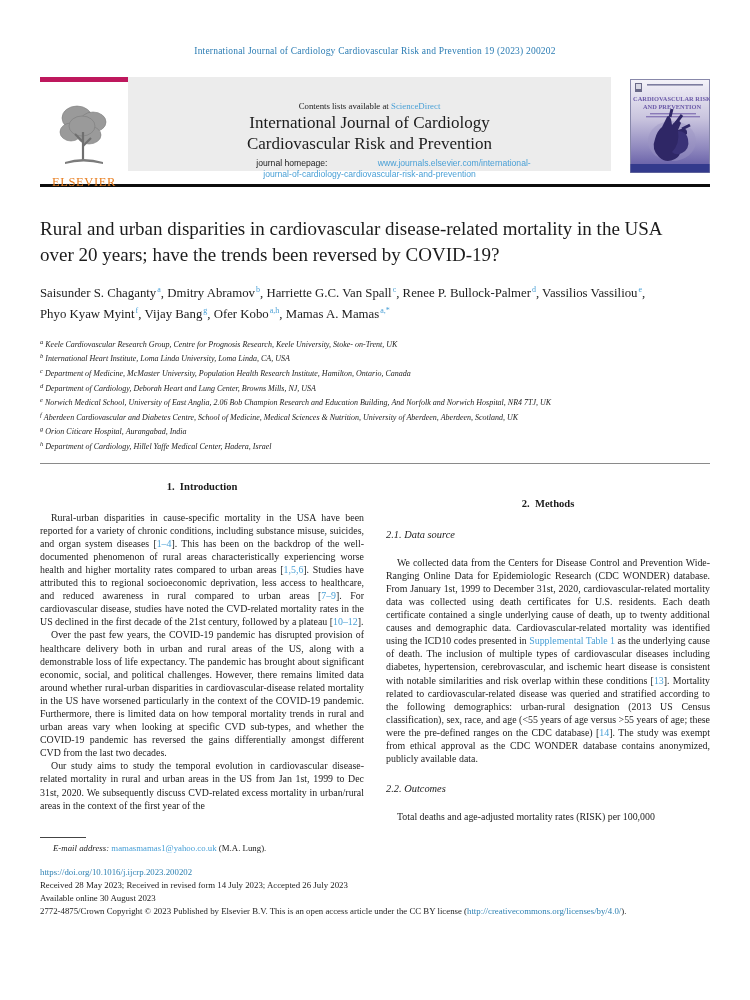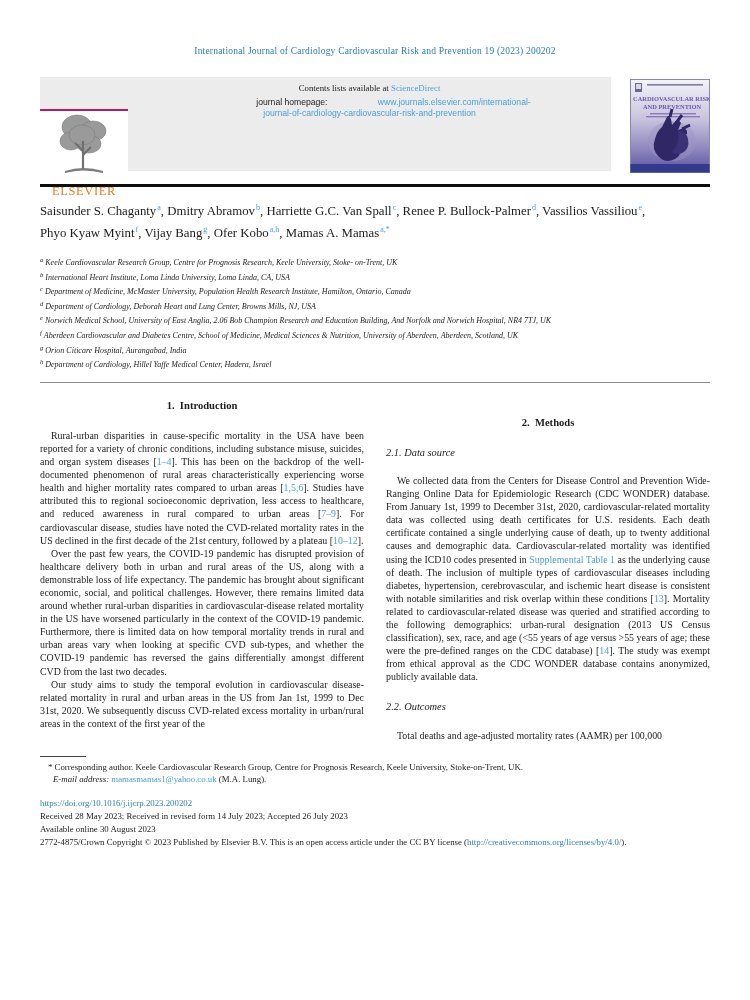--- a/index.html
+++ b/index.html
@@ -12,23 +12,23 @@
 
   
   .top-citation {
     padding-top:46px; text-align:center;
     font-size:9.5px; color:#2b7cb3; letter-spacing:0.2px;
   }
 
   
   .masthead-row { display:flex; align-items:flex-start; margin-top:21px; }
   .banner { display:flex; background:#ececec; width:572px; height:94px; }
-  .logo-box { width:88px; background:#ffffff; display:flex; flex-direction:column; align-items:center; justify-content:flex-start; padding-top:0; border-top:2px solid #be185d;margin-top:32px; }
+  .logo-box { width:88px; background:#ffffff; display:flex; flex-direction:column; align-items:center; justify-content:flex-start; padding-top:20px; border-top:5px solid #be185d; }
   .elsevier-label { font-size:12.5px; color:#e87d1e; letter-spacing:0.6px; margin-top:1px; font-family:"Liberation Serif", serif; }
-  .banner-center { flex:1; text-align:center; padding-top:6px; }
+  .banner-center { flex:1; text-align:center; padding-top:24px; }
   .contents-line { font-size:8.8px; }
   .journal-title { font-size:17px; line-height:21px; margin-top:1px; }
   .homepage-line { font-family:"Liberation Sans", sans-serif; font-size:8.6px; line-height:11px; margin-top:4px; width:330px; margin-left:auto; margin-right:auto; }
   .cover-wrap { margin-left:19px; margin-top:2px; }
   .thick-rule { height:3px; background:#0d0d0d; margin-top:7px; }
 
   
   .article-title { margin-top:29px; font-size:19px; line-height:26px; width:660px; }
   .author-line { margin-top:12px; font-size:12.8px; line-height:17.5px; width:630px; }
   .sup { color:#4aa0d6; font-size:8px; vertical-align:5px; margin-left:1px; }
@@ -84,20 +84,24 @@
               <path d="M28 40 L20 32"></path>
               <path d="M28 44 L36 36"></path>
             </g>
             <path d="M10 60 Q28 54 48 60 L48 62 Q28 57 10 62 Z" fill="#7c7c7c"></path>
           </svg>
         </span>
         <span class="elsevier-label">ELSEVIER</span>
       </div>
       <div class="banner-center">
         <div class="contents-line"><span>Contents lists available at </span><span class="link">ScienceDirect</span></div>
+        <div class="journal-title">
+          <div>International Journal of Cardiology</div>
+          <div>Cardiovascular Risk and Prevention</div>
+        </div>
         <div class="homepage-line"><span class="sans">journal homepage: </span><span class="link sans">www.journals.elsevier.com/international-journal-of-cardiology-cardiovascular-risk-and-prevention</span></div>
       </div>
     </div>
     <div class="cover-wrap">
       <svg width="80" height="94" viewBox="0 0 80 94">
         <defs>
           <linearGradient id="covg" x1="0" y1="0" x2="0" y2="1">
             <stop offset="0" stop-color="#f4f3f9"></stop>
             <stop offset="0.42" stop-color="#c9c4de"></stop>
             <stop offset="0.75" stop-color="#8d86bd"></stop>
@@ -118,20 +122,21 @@
           <path d="M48 52 q8 0 10 8 q2 10 -6 14 q-6 3 -10 -1 q8 -8 6 -21 z" fill="#3a3277"></path>
           <path d="M40 38 l2 -8 M46 44 l6 -8 M52 50 l8 -4" stroke="#2f2766" stroke-width="3" fill="none"></path>
         </g>
         <rect x="0.5" y="85" width="79" height="8.5" fill="#333a8c"></rect>
       </svg>
     </div>
   </div>
 
   <div class="thick-rule"></div>
 
+  <h1 class="article-title" style="font-weight:normal;">Rural and urban disparities in cardiovascular disease-related mortality in the USA over 20 years; have the trends been reversed by COVID-19?</h1>
 
   <div class="author-line"><span>Saisunder S. Chaganty</span><span class="sup">a</span><span>, </span><span>Dmitry Abramov</span><span class="sup">b</span><span>, </span><span>Harriette G.C. Van Spall</span><span class="sup">c</span><span>, </span><span>Renee P. Bullock-Palmer</span><span class="sup">d</span><span>, </span><span>Vassilios Vassiliou</span><span class="sup">e</span><span>, </span><span>Phyo Kyaw Myint</span><span class="sup">f</span><span>, </span><span>Vijay Bang</span><span class="sup">g</span><span>, </span><span>Ofer Kobo</span><span class="sup">a,h</span><span>, </span><span>Mamas A. Mamas</span><span class="sup">a,*</span></div>
 
   <ul class="affiliations">
     <li><span class="affsup">a</span><span>Keele Cardiovascular Research Group, Centre for Prognosis Research, Keele University, Stoke- on-Trent, UK</span></li>
     <li><span class="affsup">b</span><span>International Heart Institute, Loma Linda University, Loma Linda, CA, USA</span></li>
     <li><span class="affsup">c</span><span>Department of Medicine, McMaster University, Population Health Research Institute, Hamilton, Ontario, Canada</span></li>
     <li><span class="affsup">d</span><span>Department of Cardiology, Deborah Heart and Lung Center, Browns Mills, NJ, USA</span></li>
     <li><span class="affsup">e</span><span>Norwich Medical School, University of East Anglia, 2.06 Bob Champion Research and Education Building, And Norfolk and Norwich Hospital, NR4 7TJ, UK</span></li>
     <li><span class="affsup">f</span><span>Aberdeen Cardiovascular and Diabetes Centre, School of Medicine, Medical Sciences &amp; Nutrition, University of Aberdeen, Aberdeen, Scotland, UK</span></li>
@@ -146,27 +151,26 @@
       <h2 class="h2">1.&nbsp;&nbsp;Introduction</h2>
       <p class="p"><span>Rural-urban disparities in cause-specific mortality in the USA have been reported for a variety of chronic conditions, including substance misuse, suicides, and organ system diseases [</span><span class="link">1–4</span><span>]. This has been on the backdrop of the well-documented phenomenon of rural areas characteristically experiencing worse health and higher mortality rates compared to urban areas [</span><span class="link">1,5,6</span><span>]. Studies have attributed this to regional socioeconomic deprivation, less access to healthcare, and reduced awareness in rural compared to urban areas [</span><span class="link">7–9</span><span>]. For cardiovascular disease, studies have noted the CVD-related mortality rates in the US declined in the first decade of the 21st century, followed by a plateau [</span><span class="link">10–12</span><span>].</span></p>
       <p class="p">Over the past few years, the COVID-19 pandemic has disrupted provision of healthcare delivery both in urban and rural areas of the US, along with a demonstrable loss of life expectancy. The pandemic has brought about significant economic, social, and political challenges. However, there remains limited data around whether rural-urban disparities in cardiovascular-disease related mortality in the US have worsened particularly in the context of the COVID-19 pandemic. Furthermore, there is limited data on how temporal mortality trends in rural and urban areas vary when looking at specific CVD sub-types, and whether the COVID-19 pandemic has reversed the gains differentially amongst different CVD from the last two decades.</p>
       <p class="p">Our study aims to study the temporal evolution in cardiovascular disease-related mortality in rural and urban areas in the US from Jan 1st, 1999 to Dec 31st, 2020. We subsequently discuss CVD-related excess mortality in urban/rural areas in the context of the first year of the</p>
     </div>
     <div class="col">
       <h2 class="h2 mt">2.&nbsp;&nbsp;Methods</h2>
       <h3 class="h3">2.1.&nbsp;Data source</h3>
       <p class="p gap-after"><span>We collected data from the Centers for Disease Control and Prevention Wide-Ranging Online Data for Epidemiologic Research (CDC WONDER) database. From January 1st, 1999 to December 31st, 2020, cardiovascular-related mortality data was collected using death certificates for U.S. residents. Each death certificate contained a single underlying cause of death, up to twenty additional causes and demographic data. Cardiovascular-related mortality was identified using the ICD10 codes presented in </span><span class="link">Supplemental Table 1</span><span> as the underlying cause of death. The inclusion of multiple types of cardiovascular diseases including diabetes, hypertension, cerebrovascular, and ischemic heart disease is consistent with notable similarities and risk overlap within these conditions [</span><span class="link">13</span><span>]. Mortality related to cardiovascular-related disease was queried and stratified according to the following demographics: urban-rural designation (2013 US Census classification), sex, race, and age (&lt;55 years of age versus &gt;55 years of age; these were the pre-defined ranges on the CDC database) [</span><span class="link">14</span><span>]. The study was exempt from ethical approval as the CDC WONDER database contains anonymized, publicly available data.</span></p>
       <h3 class="h3" style="margin-top:17px;">2.2.&nbsp;Outcomes</h3>
-      <p class="p">Total deaths and age-adjusted mortality rates (AAMR) per 100,000</p>
+      <p class="p">Total deaths and age-adjusted mortality rates (RISK) per 100,000</p>
     </div>
   </div>
 
   <hr class="footnote-rule">
   <div class="footnotes">
-    <p class="fn1">* Corresponding author. Keele Cardiovascular Research Group, Centre for Prognosis Research, Keele University, Stoke-on-Trent, UK.</p>
     <p class="fn2"><span class="italic">E-mail address: </span><span class="link">mamasmamas1@yahoo.co.uk</span><span> (M.A. Lung).</span></p>
   </div>
 
   <div class="pubinfo">
     <p class="link-dark">https://doi.org/10.1016/j.ijcrp.2023.200202</p>
     <p>Received 28 May 2023; Received in revised form 14 July 2023; Accepted 26 July 2023</p>
     <p>Available online 30 August 2023</p>
     <p><span>2772-4875/Crown Copyright © 2023 Published by Elsevier B.V. This is an open access article under the CC BY license (</span><span class="link-dark">http://creativecommons.org/licenses/by/4.0/</span><span>).</span></p>
   </div>
 

